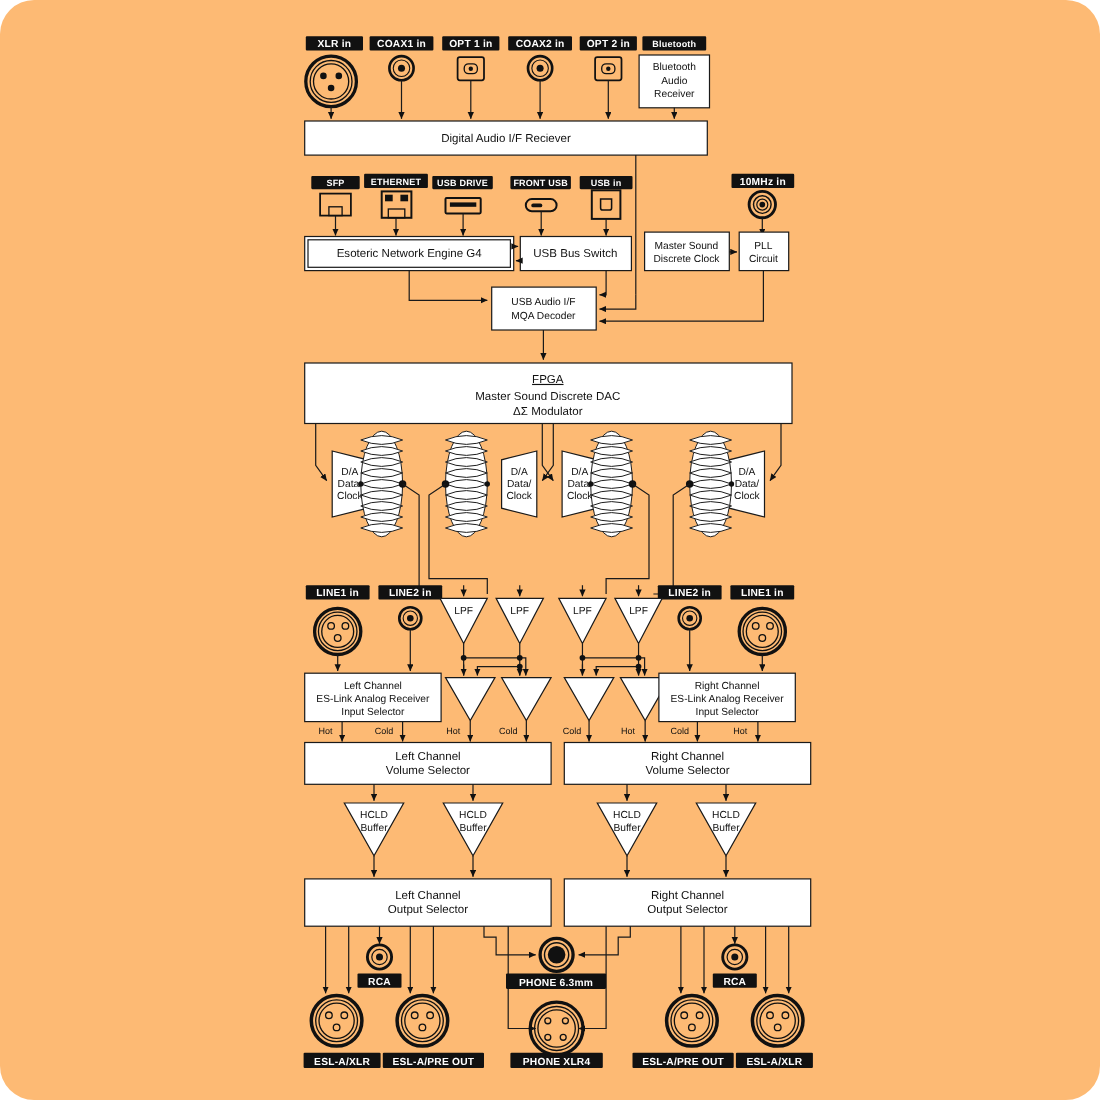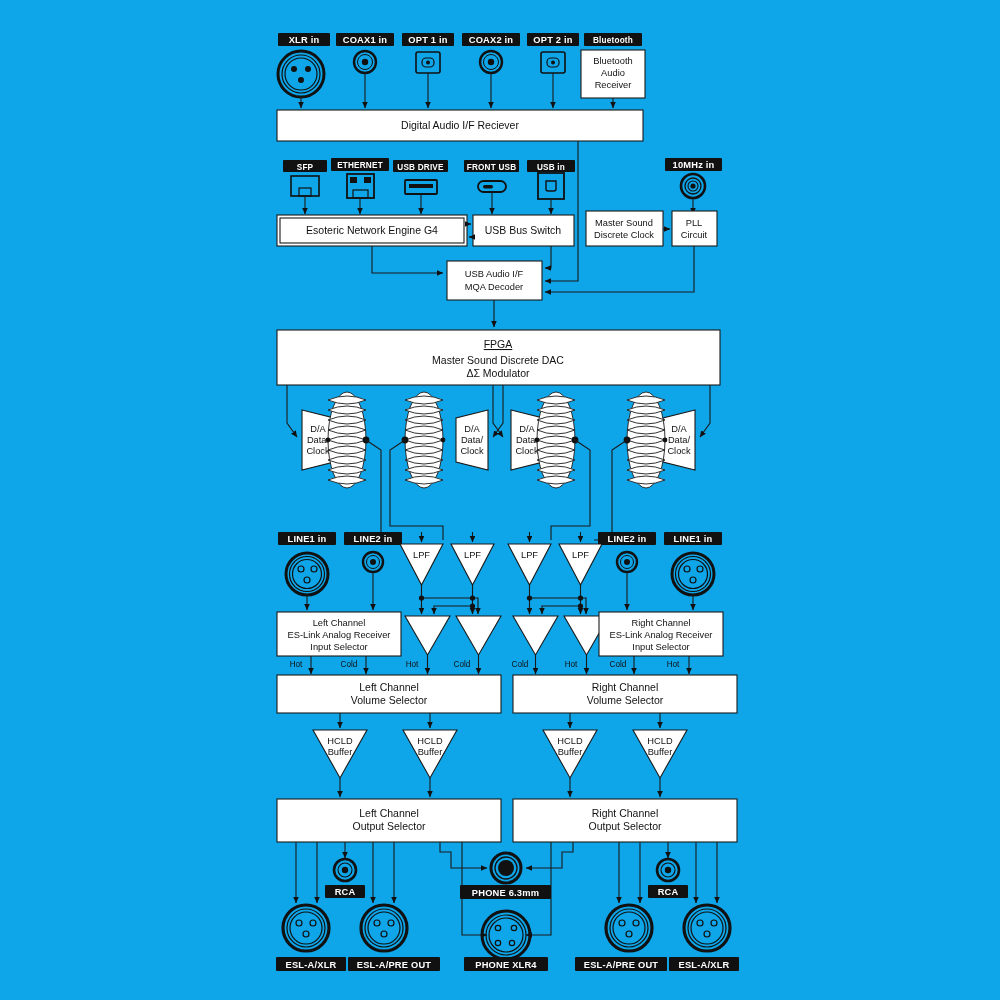--- a/index.html
+++ b/index.html
@@ -1,17 +1,17 @@
 <!DOCTYPE html>
 <html><head>
 <meta charset="utf-8">
 <style>
   html,body{margin:0;padding:0;background:#ffffff;}
   body{width:1000px;height:1000px;font-family:"Liberation Sans",sans-serif;overflow:hidden;}
-  #stage{position:relative;width:1000px;height:1000px;background:#0ea5e9;}
+  #stage{position:relative;width:1000px;height:1000px;background:#fdba74;border-radius:31px;}
   svg{display:block;}
   .blk{fill:#ffffff;stroke:#1a1a1a;stroke-width:1.1;}
   .wire{stroke:#1a1a1a;stroke-width:1.1;fill:none;}
   .tri{fill:#ffffff;stroke:#1a1a1a;stroke-width:1.1;}
   .lens{fill:#ffffff;stroke:#1a1a1a;stroke-width:0.9;}
   .node{fill:#111111;}
   .conn{fill:none;stroke:#111111;}
   .connfill{fill:#111111;}
   .tag rect{fill:#111111;}
   .tagtxt{fill:#ffffff;font-weight:bold;letter-spacing:.2px;}

